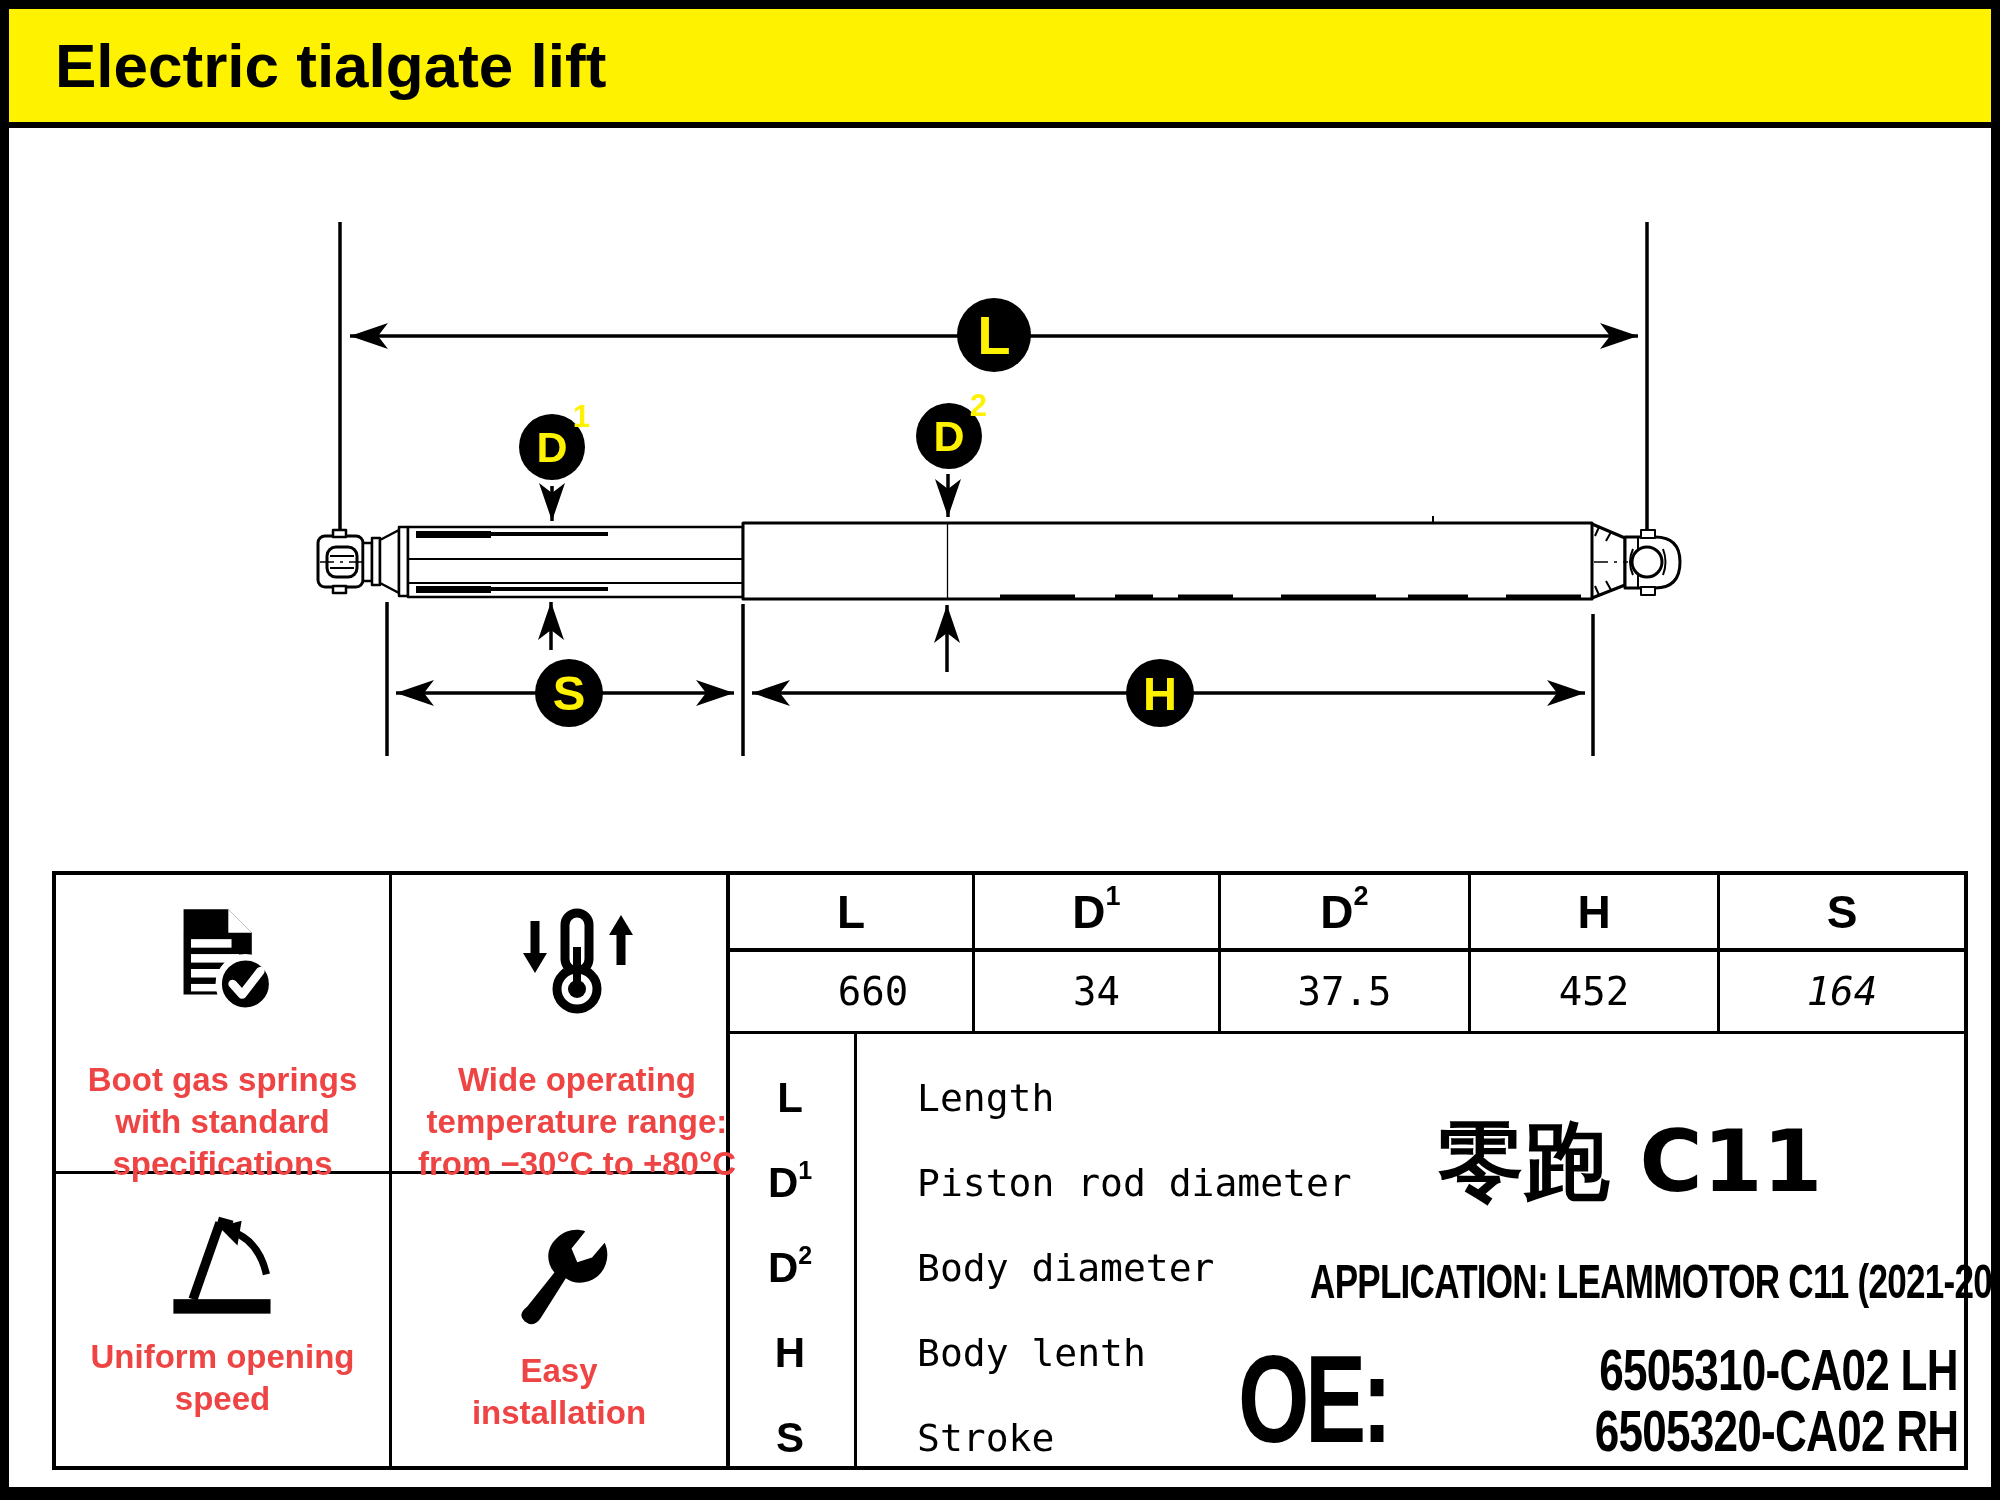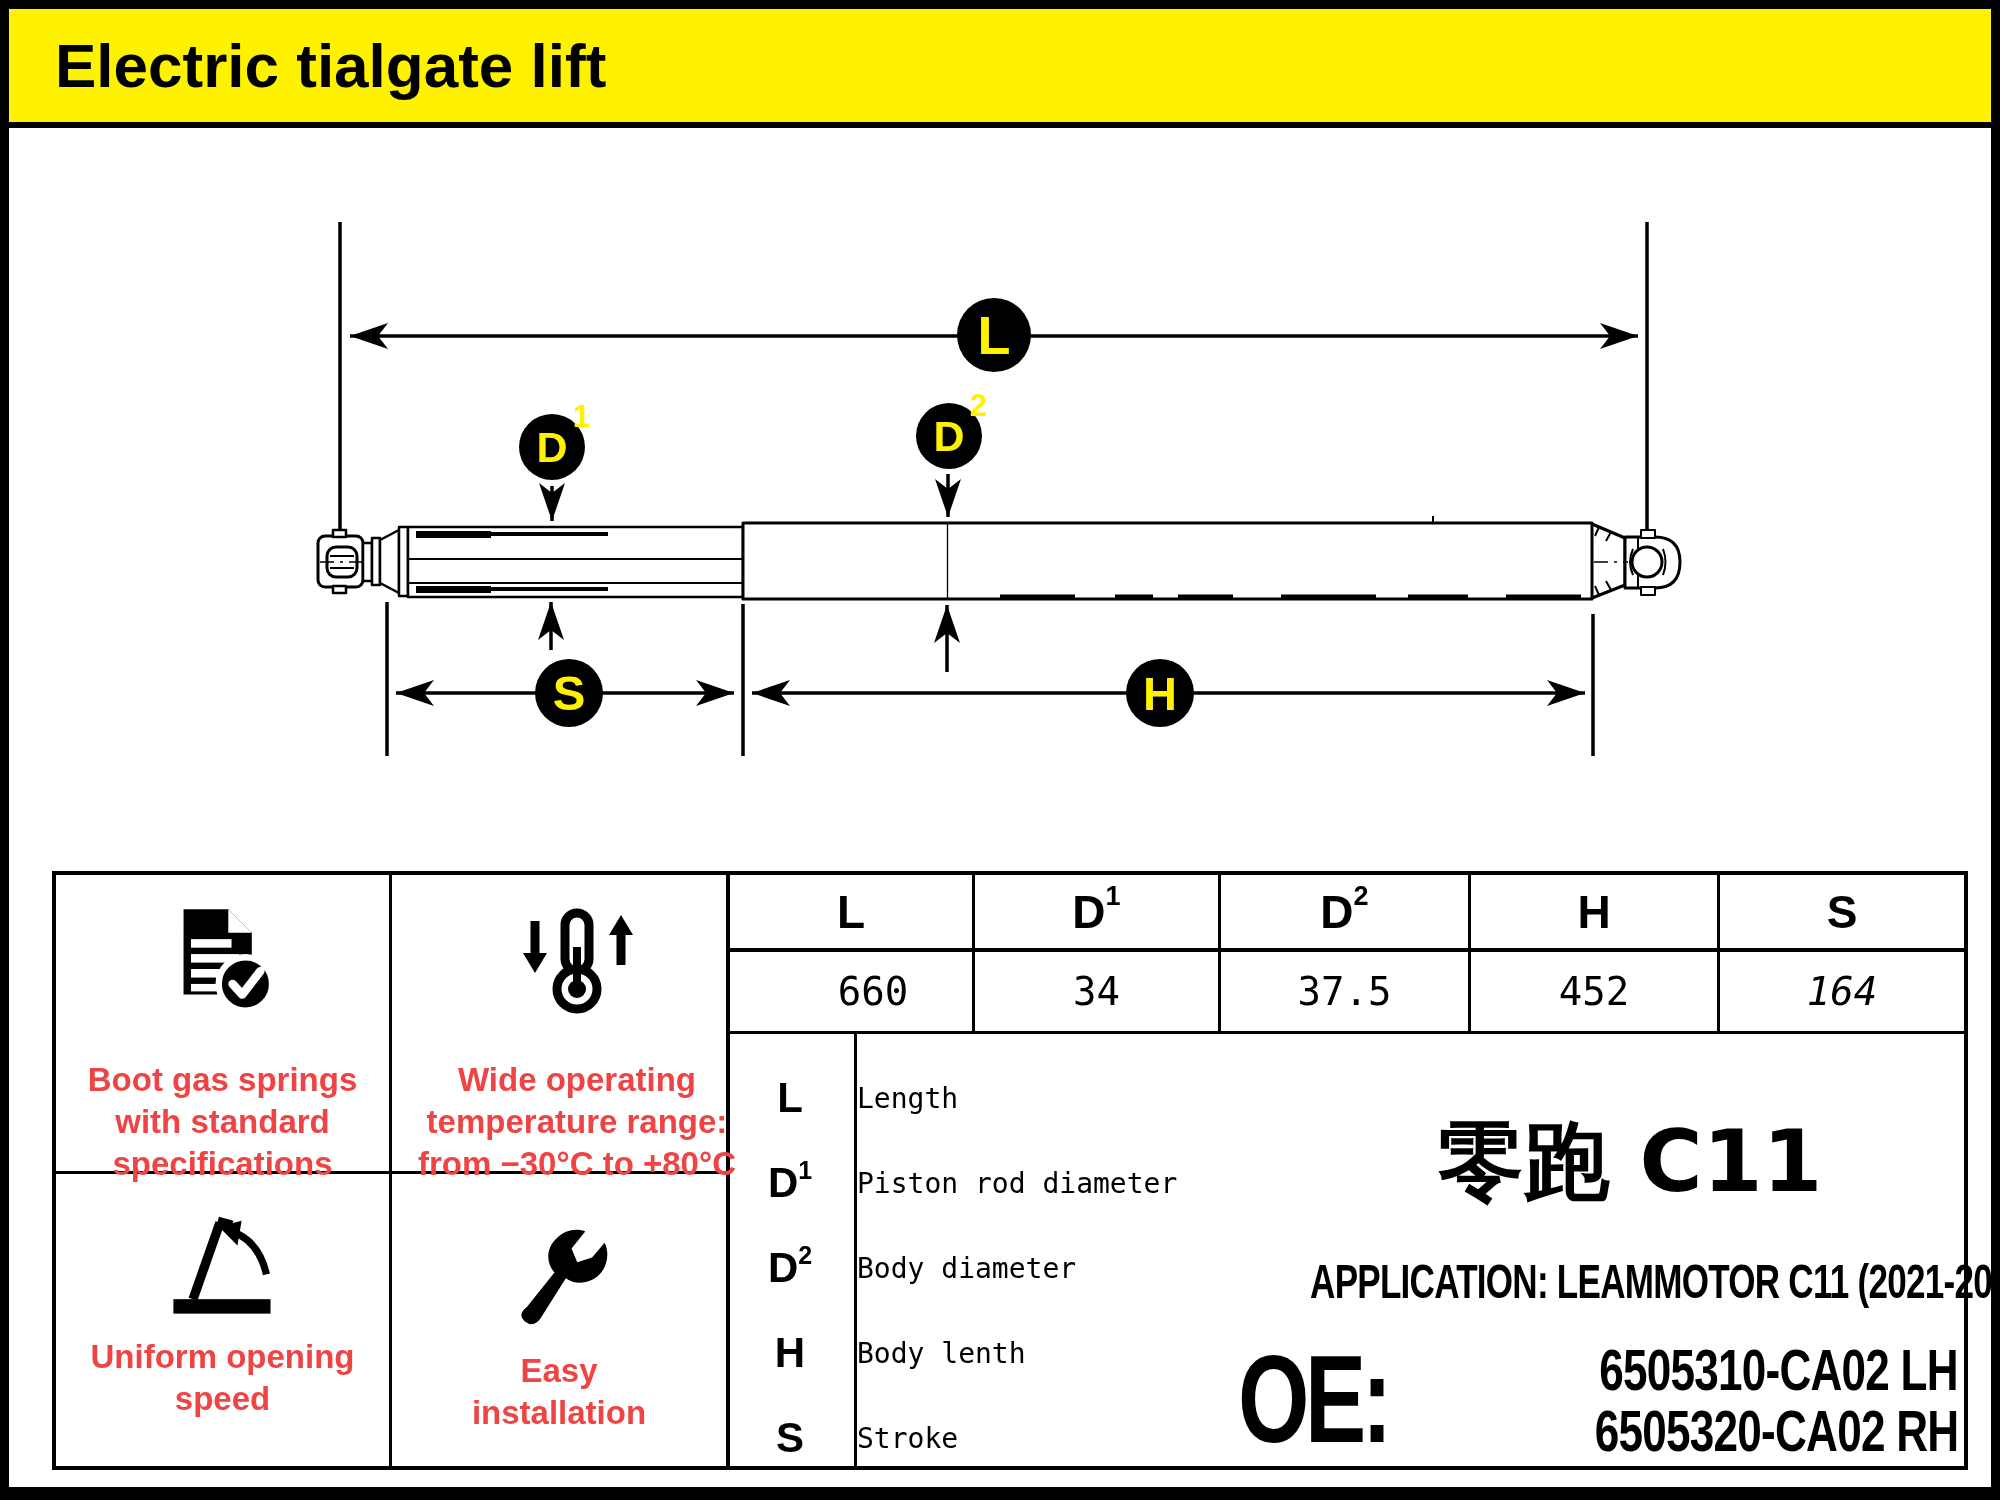--- a/index.html
+++ b/index.html
@@ -28,21 +28,21 @@
   .spec-h{position:absolute;display:flex;align-items:center;justify-content:center;
           font-size:46px;font-weight:bold;}
   .spec-h .supd{font-size:27px;position:relative;top:-15px;font-weight:bold;}
   .spec-v{position:absolute;display:flex;align-items:center;justify-content:center;
           font-family:"DejaVu Sans Mono",monospace;font-size:39px;}
   
   .legend-symbol{position:absolute;left:726px;width:128px;height:62px;display:flex;
                  align-items:center;justify-content:center;font-size:42px;font-weight:bold;}
   .legend-symbol .supd{font-size:25px;position:relative;top:-13px;}
   .legend-desc{position:absolute;left:857px;width:600px;height:62px;display:flex;align-items:center;
-               font-family:"DejaVu Sans Mono",monospace;font-size:28px;}
+               padding-left:60px;font-family:"DejaVu Sans Mono",monospace;font-size:38px;}
   
   .model-cn{position:absolute;left:1355px;top:1104px;width:550px;text-align:center;
             font-size:86px;font-weight:600;font-family:"DejaVu Sans",sans-serif;}
   .app-line{position:absolute;left:1175px;top:1254px;width:800px;text-align:center;white-space:nowrap;}
   .app-line span{display:inline-block;font-size:48px;font-weight:900;transform:scaleX(0.73);
                  transform-origin:center;letter-spacing:-1px;}
   .oe-label{position:absolute;left:1238px;top:1328px;}
   .oe-label span{display:inline-block;font-size:124px;font-weight:900;letter-spacing:-6px;
                  transform:scaleX(0.74);transform-origin:left center;}
   .oe-numbers{position:absolute;left:1350px;top:1339px;width:608px;text-align:right;

